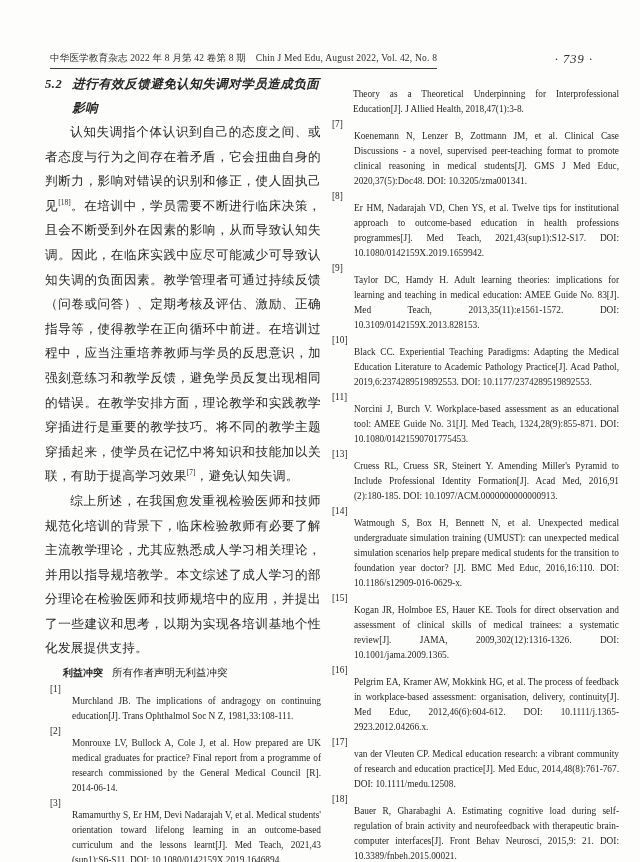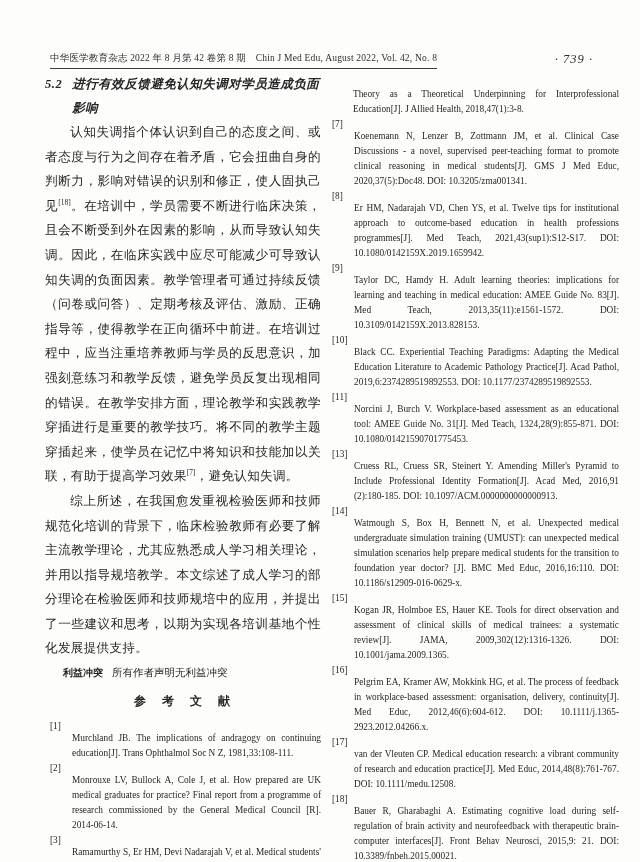--- a/index.html
+++ b/index.html
@@ -70,21 +70,20 @@
       <span>进行有效反馈避免认知失调对学员造成负面影响</span>
     </h2>
 
     <p class="para"><span>认知失调指个体认识到自己的态度之间、或者态度与行为之间存在着矛盾，它会扭曲自身的判断力，影响对错误的识别和修正，使人固执己见</span><sup>[18]</sup><span>。在培训中，学员需要不断进行临床决策，且会不断受到外在因素的影响，从而导致认知失调。因此，在临床实践中应尽可能减少可导致认知失调的负面因素。教学管理者可通过持续反馈（问卷或问答）、定期考核及评估、激励、正确指导等，使得教学在正向循环中前进。在培训过程中，应当注重培养教师与学员的反思意识，加强刻意练习和教学反馈，避免学员反复出现相同的错误。在教学安排方面，理论教学和实践教学穿插进行是重要的教学技巧。将不同的教学主题穿插起来，使学员在记忆中将知识和技能加以关联，有助于提高学习效果</span><sup>[7]</sup><span>，避免认知失调。</span></p>
     <p class="para"><span>综上所述，在我国愈发重视检验医师和技师规范化培训的背景下，临床检验教师有必要了解主流教学理论，尤其应熟悉成人学习相关理论，并用以指导规培教学。本文综述了成人学习的部分理论在检验医师和技师规培中的应用，并提出了一些建议和思考，以期为实现各培训基地个性化发展提供支持。</span></p>
 
     <p class="conflict">
       <span class="conflict-label">利益冲突</span><span>所有作者声明无利益冲突</span>
     </p>
 
-    <h3 class="refs-heading">参　考　文　献</h3>
 
     <ol class="refs">
         <li class="ref">
         <span class="ref-label">[1]</span>
         <span class="ref-text">Murchland JB. The implications of andragogy on continuing education[J]. Trans Ophthalmol Soc N Z, 1981,33:108-111.</span>
       </li>
         <li class="ref">
         <span class="ref-label">[2]</span>
         <span class="ref-text">Monrouxe LV, Bullock A, Cole J, et al. How prepared are UK medical graduates for practice? Final report from a programme of research commissioned by the General Medical Council [R]. 2014-06-14.</span>
       </li>

